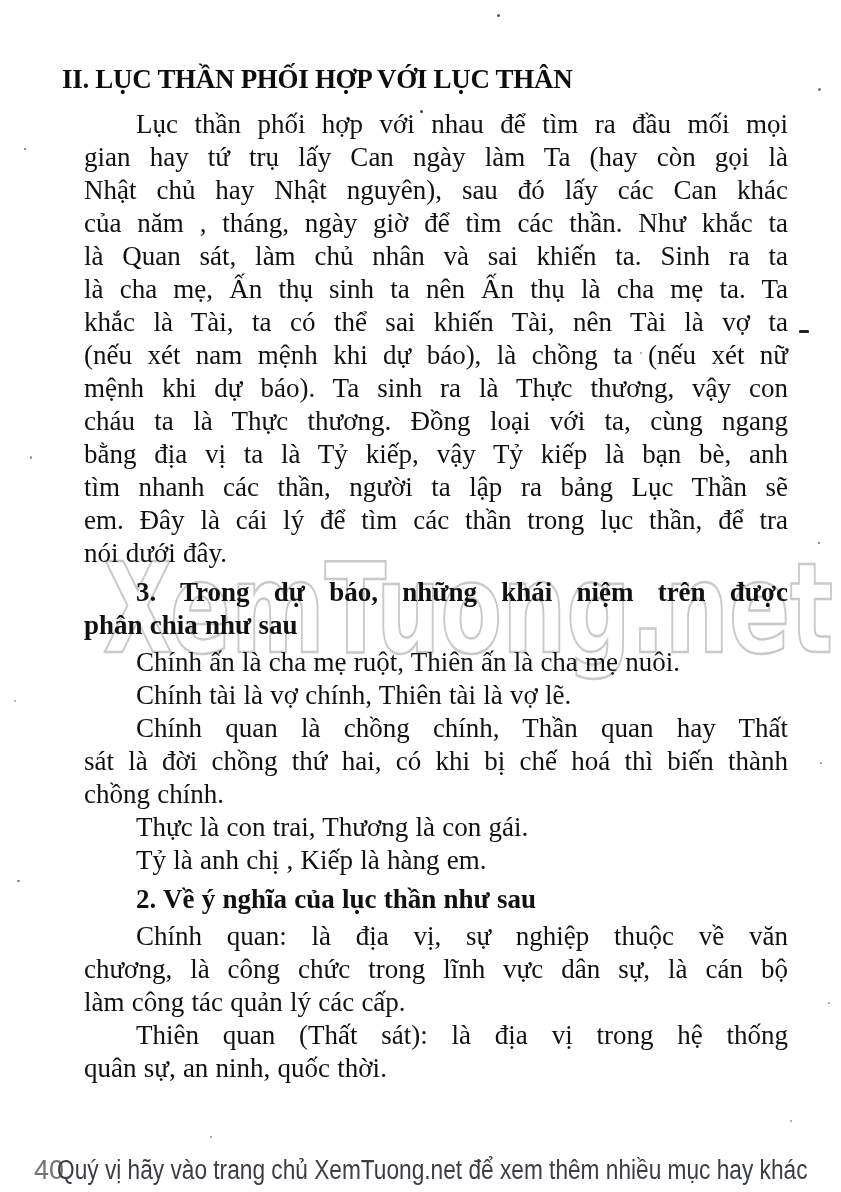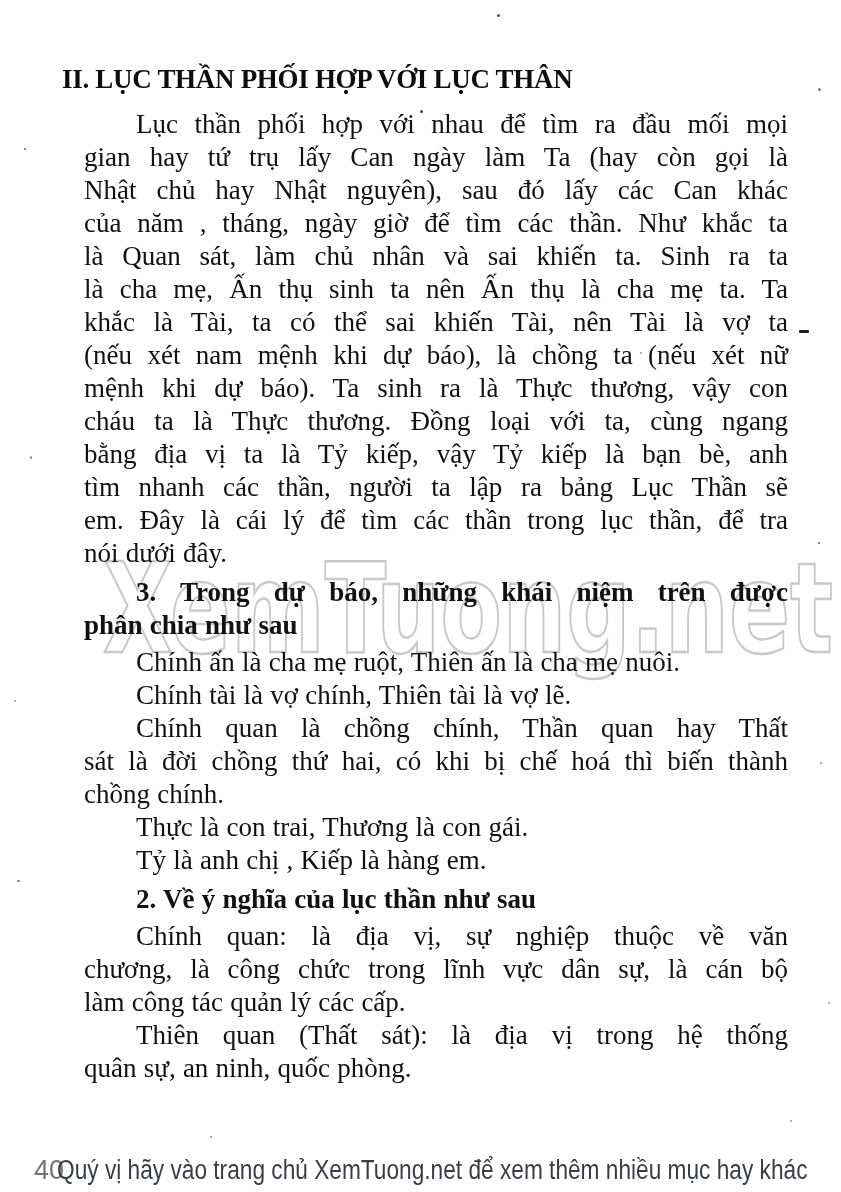--- a/index.html
+++ b/index.html
@@ -129,21 +129,21 @@
         <div class="block heading">
           <div class="line indent last">2. Về ý nghĩa của lục thần như sau</div>
         </div>
         <div class="block paragraph">
           <div class="line indent">Chính quan: là địa vị, sự nghiệp thuộc về văn</div>
           <div class="line">chương, là công chức trong lĩnh vực dân sự, là cán bộ</div>
           <div class="line last">làm công tác quản lý các cấp.</div>
         </div>
         <div class="block paragraph">
           <div class="line indent">Thiên quan (Thất sát): là địa vị trong hệ thống</div>
-          <div class="line last">quân sự, an ninh, quốc phòng.</div>
+          <div class="line last">quân sự, an ninh, quốc thời.</div>
         </div>
       </div>
   </div>
 
   <div class="footer-row">
     <span class="page-number">40</span>
     <span class="footer-promo">Quý vị hãy vào trang chủ XemTuong.net để xem thêm nhiều mục hay khác</span>
   </div>
 
   <div class="speck s1"></div>

